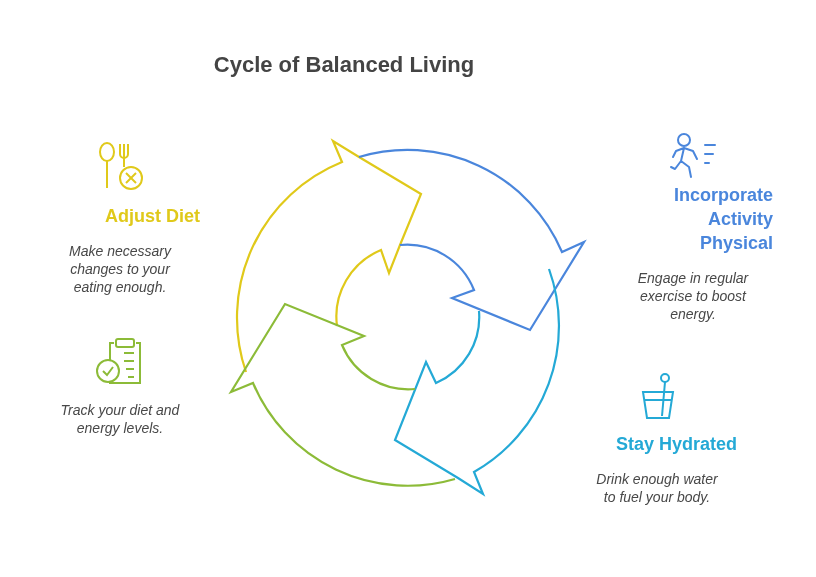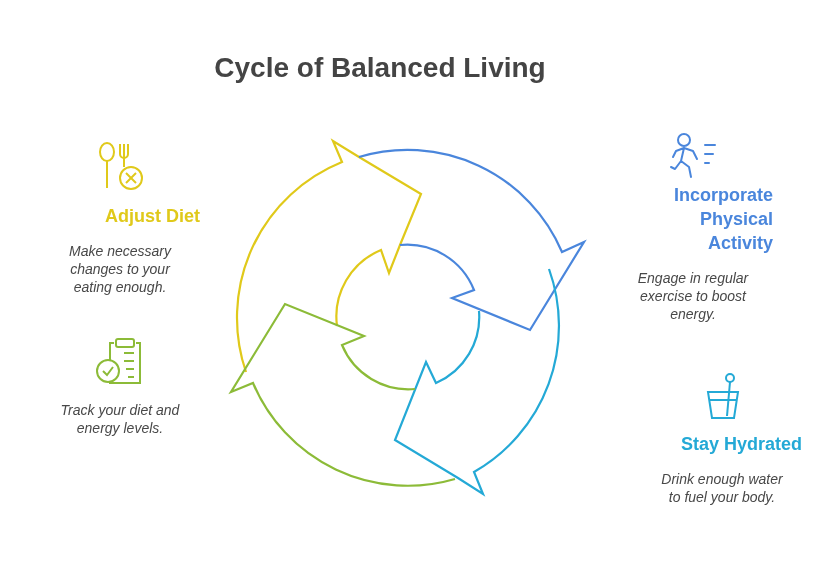--- a/index.html
+++ b/index.html
@@ -1,28 +1,28 @@
 <!DOCTYPE html>
 <html><head>
 <meta charset="utf-8">
 <style>
   html, body { margin: 0; padding: 0; background: #ffffff; }
   body { width: 816px; height: 577px; position: relative; overflow: hidden; font-family: "Liberation Sans", sans-serif; }
-  .title { position: absolute; left: 0; width: 688px; top: 52px; text-align: center; font-size: 28px; font-weight: bold; color: #444444; padding-left: 36px; }
+  .title { position: absolute; left: 0; width: 688px; top: 52px; text-align: center; font-size: 22px; font-weight: bold; color: #444444; }
   .block { position: absolute; text-align: center; }
   .block .icon { display: block; margin: 0 auto; }
   .block .heading { font-weight: bold; font-size: 18px; line-height: 24px; text-align: right; }
   .block .desc { font-size: 14px; line-height: 18px; color: #484848; margin-top: 14px; font-style: italic; }
   #b-diet { left: 40px; width: 160px; top: 140px; }
   #b-diet .heading { margin-top: 12px; }
   #b-monitor { left: 40px; width: 160px; top: 335px; }
   #b-monitor .heading { margin-top: 13px; }
   #b-activity { left: 613px; width: 160px; top: 131px; }
   #b-activity .heading { margin-top: 0; }
-  #b-hydrate { left: 642px; width: 160px; top: 372px; }
+  #b-hydrate { left: 577px; width: 160px; top: 372px; }
   #b-hydrate .heading { margin-top: 8px; }
   svg.cycle { position: absolute; left: 0; top: 0; }
 </style>
 </head>
 <body>
 
 <div class="title">Cycle of Balanced Living</div>
 
 <svg class="cycle" width="816" height="577" viewBox="0 0 816 577">
   <g fill="none" stroke-width="2.2" stroke-linejoin="miter">
@@ -81,22 +81,22 @@
     <g fill="none" stroke="#4a86dc" stroke-width="2" stroke-linecap="round" stroke-linejoin="round">
       <circle cx="17" cy="9" r="6"></circle>
       <path d="M 9 20 L 17 17 L 26 20 L 30 28 M 17 17 L 14 30 L 22 36 L 24 46 M 14 30 L 8 38 L 4 36 M 9 20 L 6 26"></path>
       <line x1="38" y1="14" x2="48" y2="14"></line>
       <line x1="38" y1="23" x2="46" y2="23"></line>
       <line x1="38" y1="32" x2="42" y2="32"></line>
     </g>
   </svg>
   <div class="heading" style="color:#4a86dc">
     <div>Incorporate</div>
+    <div>Activity</div>
     <div>Physical</div>
-    <div>Activity</div>
   </div>
   <div class="desc">
     <div>Engage in regular</div>
     <div>exercise to boost</div>
     <div>energy.</div>
   </div>
 </div>
 
 <div class="block" id="b-hydrate">
   <svg class="icon" width="52" height="52" viewBox="0 0 52 52">

